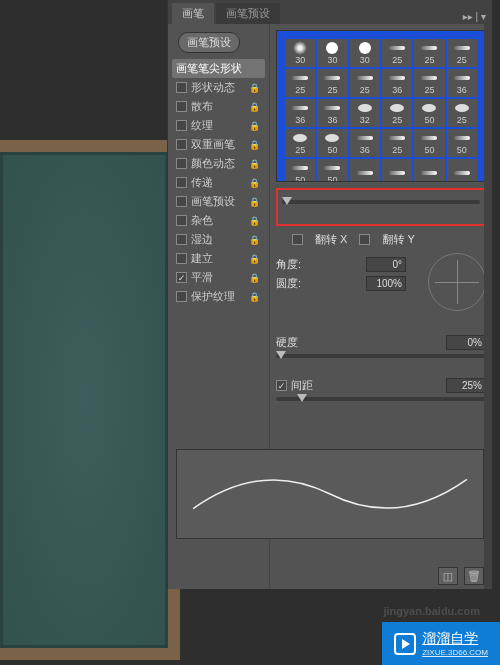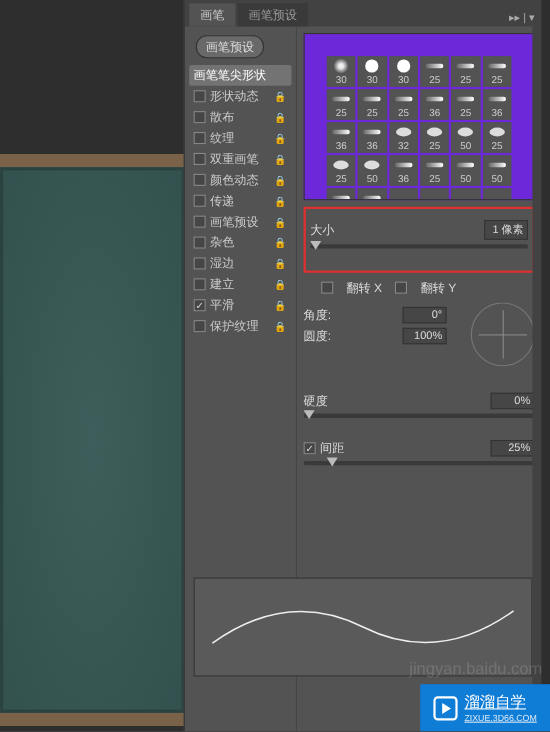--- a/index.html
+++ b/index.html
@@ -17,21 +17,21 @@
       content: '';
       position: absolute;
       inset: 0;
       border: 3px solid #2a4240;
       background: radial-gradient(ellipse at center, #3d5e5a 0%, #33524f 100%);
     }
     
     .panel {
       position: absolute;
       left: 167px; top: 0;
-      width: 325px; height: 665px;
+      width: 325px; height: 589px;
       background: #535353;
       border-left: 1px solid #333;
     }
     
     .panel-tabs {
       height: 24px;
       background: #424242;
       display: flex;
       align-items: flex-end;
       padding-left: 4px;
@@ -108,22 +108,22 @@
       flex: 1;
       padding: 6px;
       color: #ddd;
       font-size: 11px;
     }
     
     .brush-grid {
       display: grid;
       grid-template-columns: repeat(6, 1fr);
       gap: 2px;
-      background: #6d28d9;
-      padding: 20px;
+      background: #1d4ed8;
+      padding: 8px;
       border: 1px solid #333;
       max-height: 152px;
       overflow: hidden;
     }
     .brush-cell {
       background: #535353;
       height: 28px;
       display: flex;
       flex-direction: column;
       align-items: center;
@@ -274,24 +274,25 @@
     .watermark-logo .play::before {
       content: '';
       border-left: 8px solid #fff;
       border-top: 5px solid transparent;
       border-bottom: 5px solid transparent;
       margin-left: 2px;
     }
     .watermark-logo .txt small { display: block; font-size: 8px; opacity: 0.85; }
     .watermark-url {
       position: absolute;
-      right: 7px; bottom: 48px;
+      right: 20px; bottom: 48px;
       color: rgba(255,255,255,0.15);
-      font-size: 15px;
+      font-size: 11px;
       z-index: 99;
+      font-weight: bold;
     }
   </style>
 </head>
 <body>
 
 <div class="chalkboard-frame"></div>
 
 <div class="panel">
   <div class="panel-tabs">
     <div class="tab">画笔</div>
@@ -546,24 +547,20 @@
           </div>
           <div class="brush-cell">
             <div class="tip">
               <div class="tip-flat"></div>
             </div>
             <div></div>
           </div>
         </div>
 
       <div class="highlight-box">
-        <div class="field-row">
-          <span class="fl">大小</span>
-          <span class="fv">1 像素</span>
-        </div>
         <div class="slider">
           <div class="thumb" style="left:0%"></div>
         </div>
       </div>
 
       <div class="flip-row">
         <span class="cb"></span>
         <span>翻转 X</span>
         <span class="cb"></span>
         <span>翻转 Y</span>

